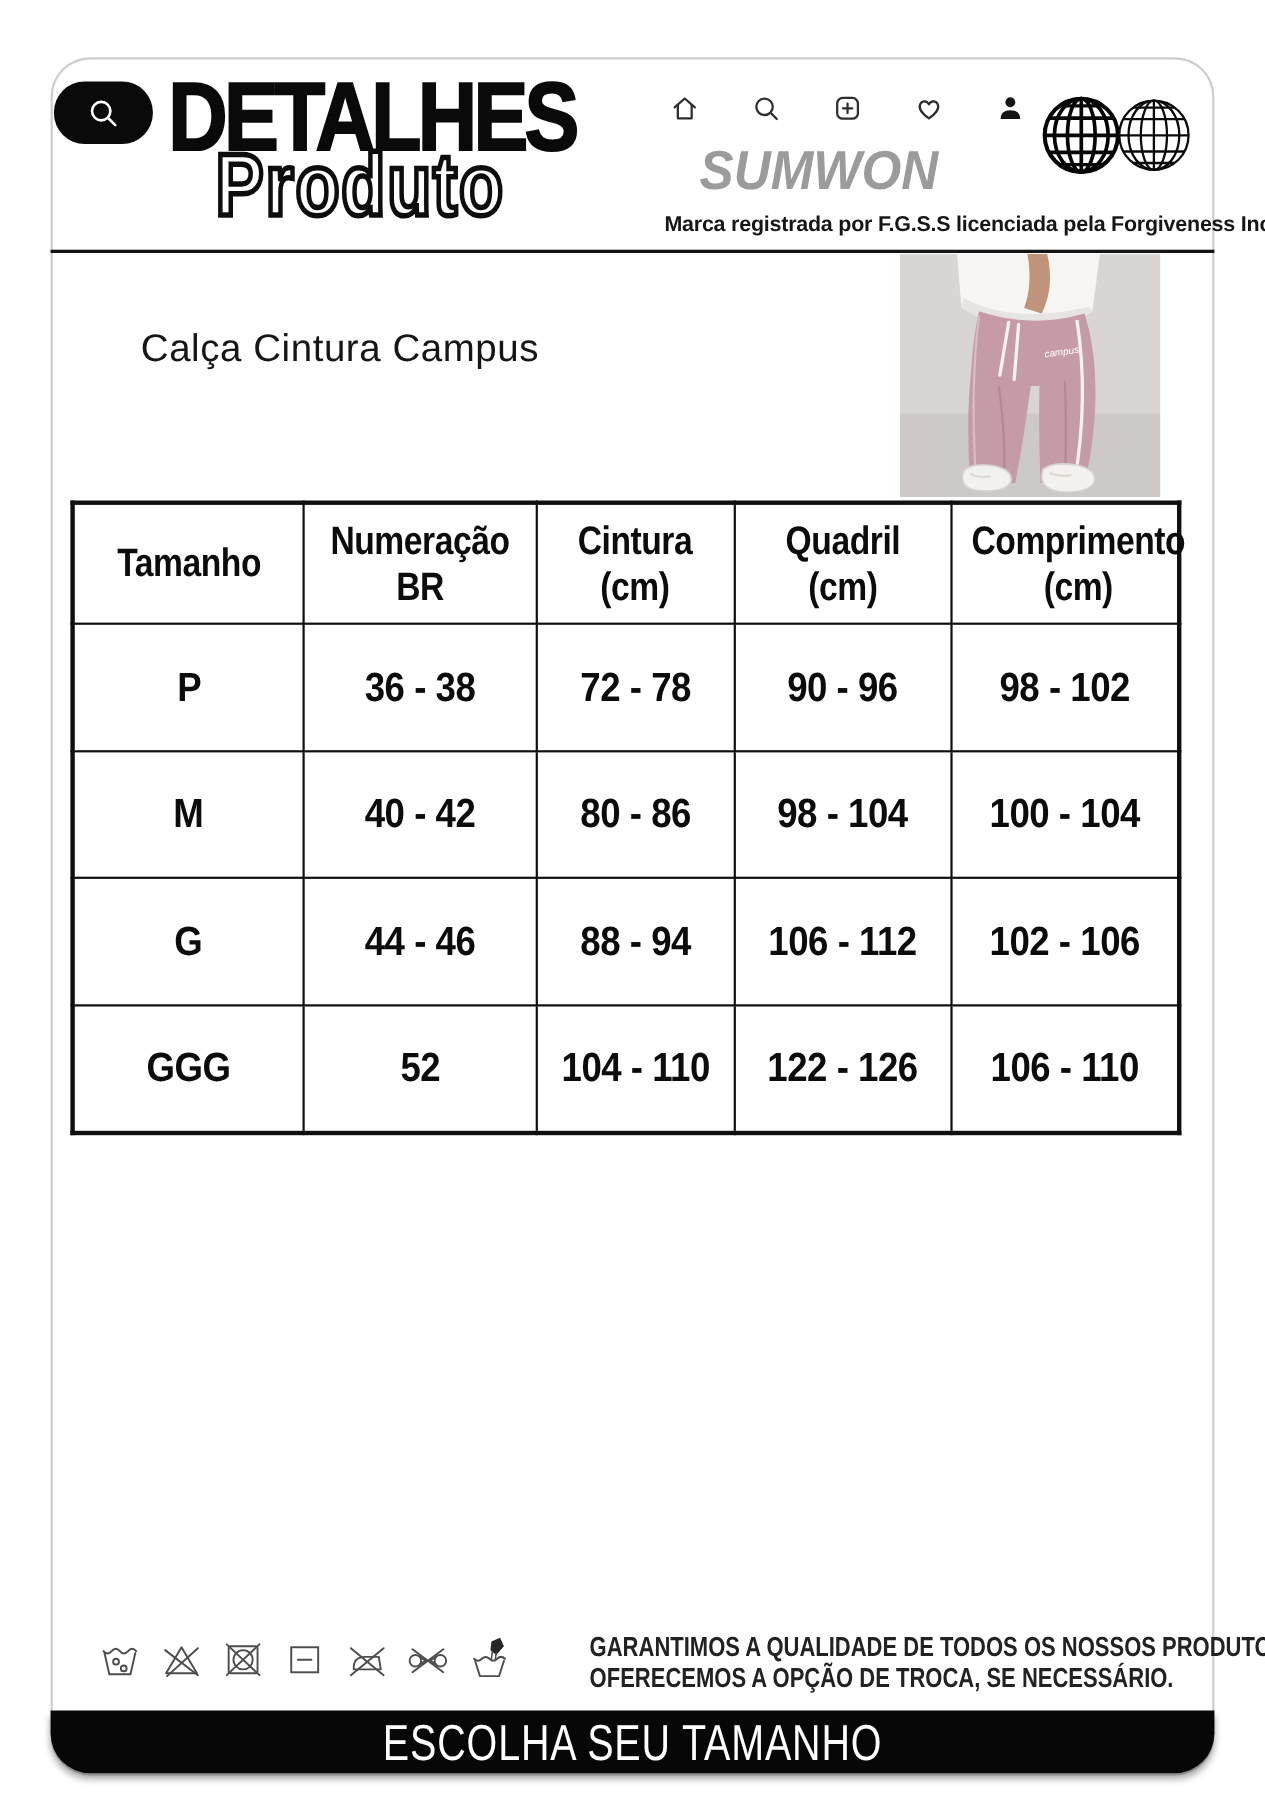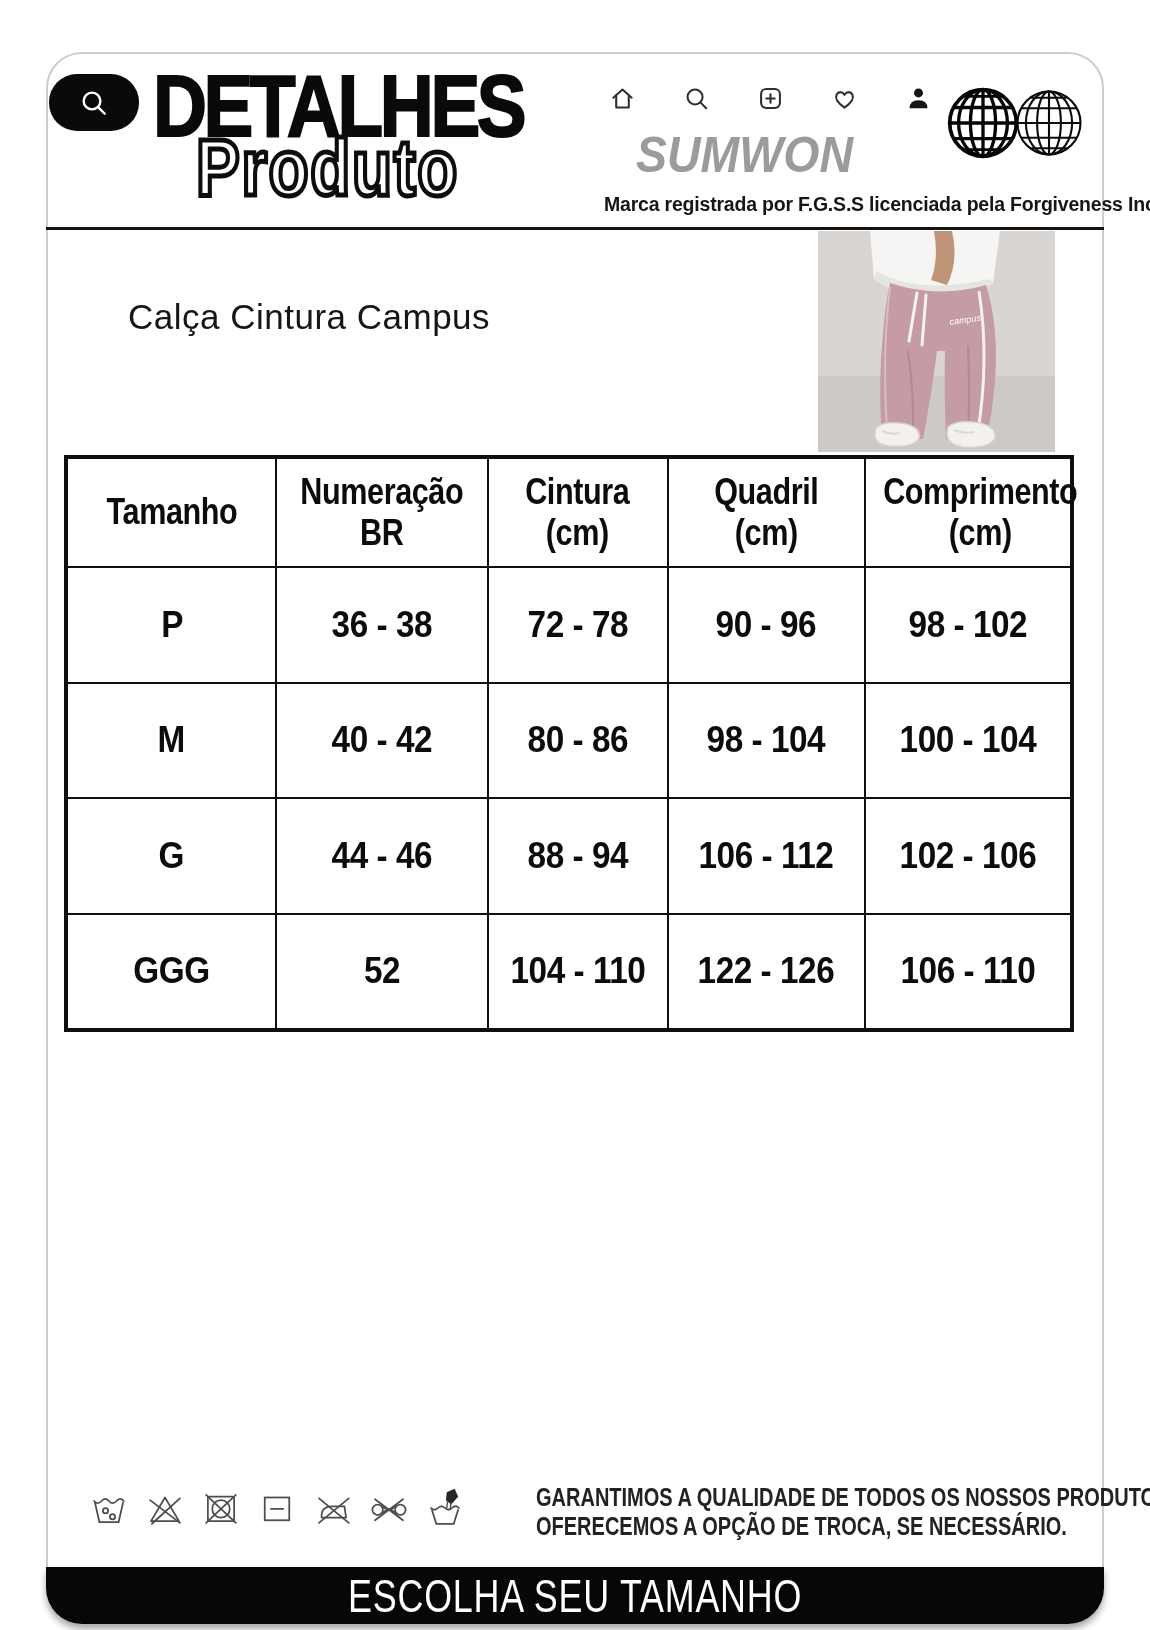--- a/index.html
+++ b/index.html
@@ -69,21 +69,21 @@
     left:470px;top:1483px;width:660px;text-align:center;
     transform:scaleX(.8);transform-origin:center top;
   }
   .guarantee .gline{
     font-size:25px;font-weight:700;letter-spacing:0;color:#222;
     line-height:1.16;white-space:nowrap;
   }
   .cta-bar{
     left:46px;top:1555px;width:1058px;height:57px;background:#070707;
     border-radius:0 0 36px 36px;display:flex;align-items:center;justify-content:center;
-    box-shadow:0 5px 7px rgba(0,0,0,.35);cursor:pointer;z-index:4;margin-top:12px;
+    box-shadow:0 5px 7px rgba(0,0,0,.35);cursor:pointer;z-index:4;
   }
   .cta-text{
     color:#fff;font-size:46px;font-weight:400;letter-spacing:1px;
     transform:scaleX(.78);white-space:nowrap;line-height:1;
   }
   svg{display:block;}
 </style>
 </head>
 <body>
 

